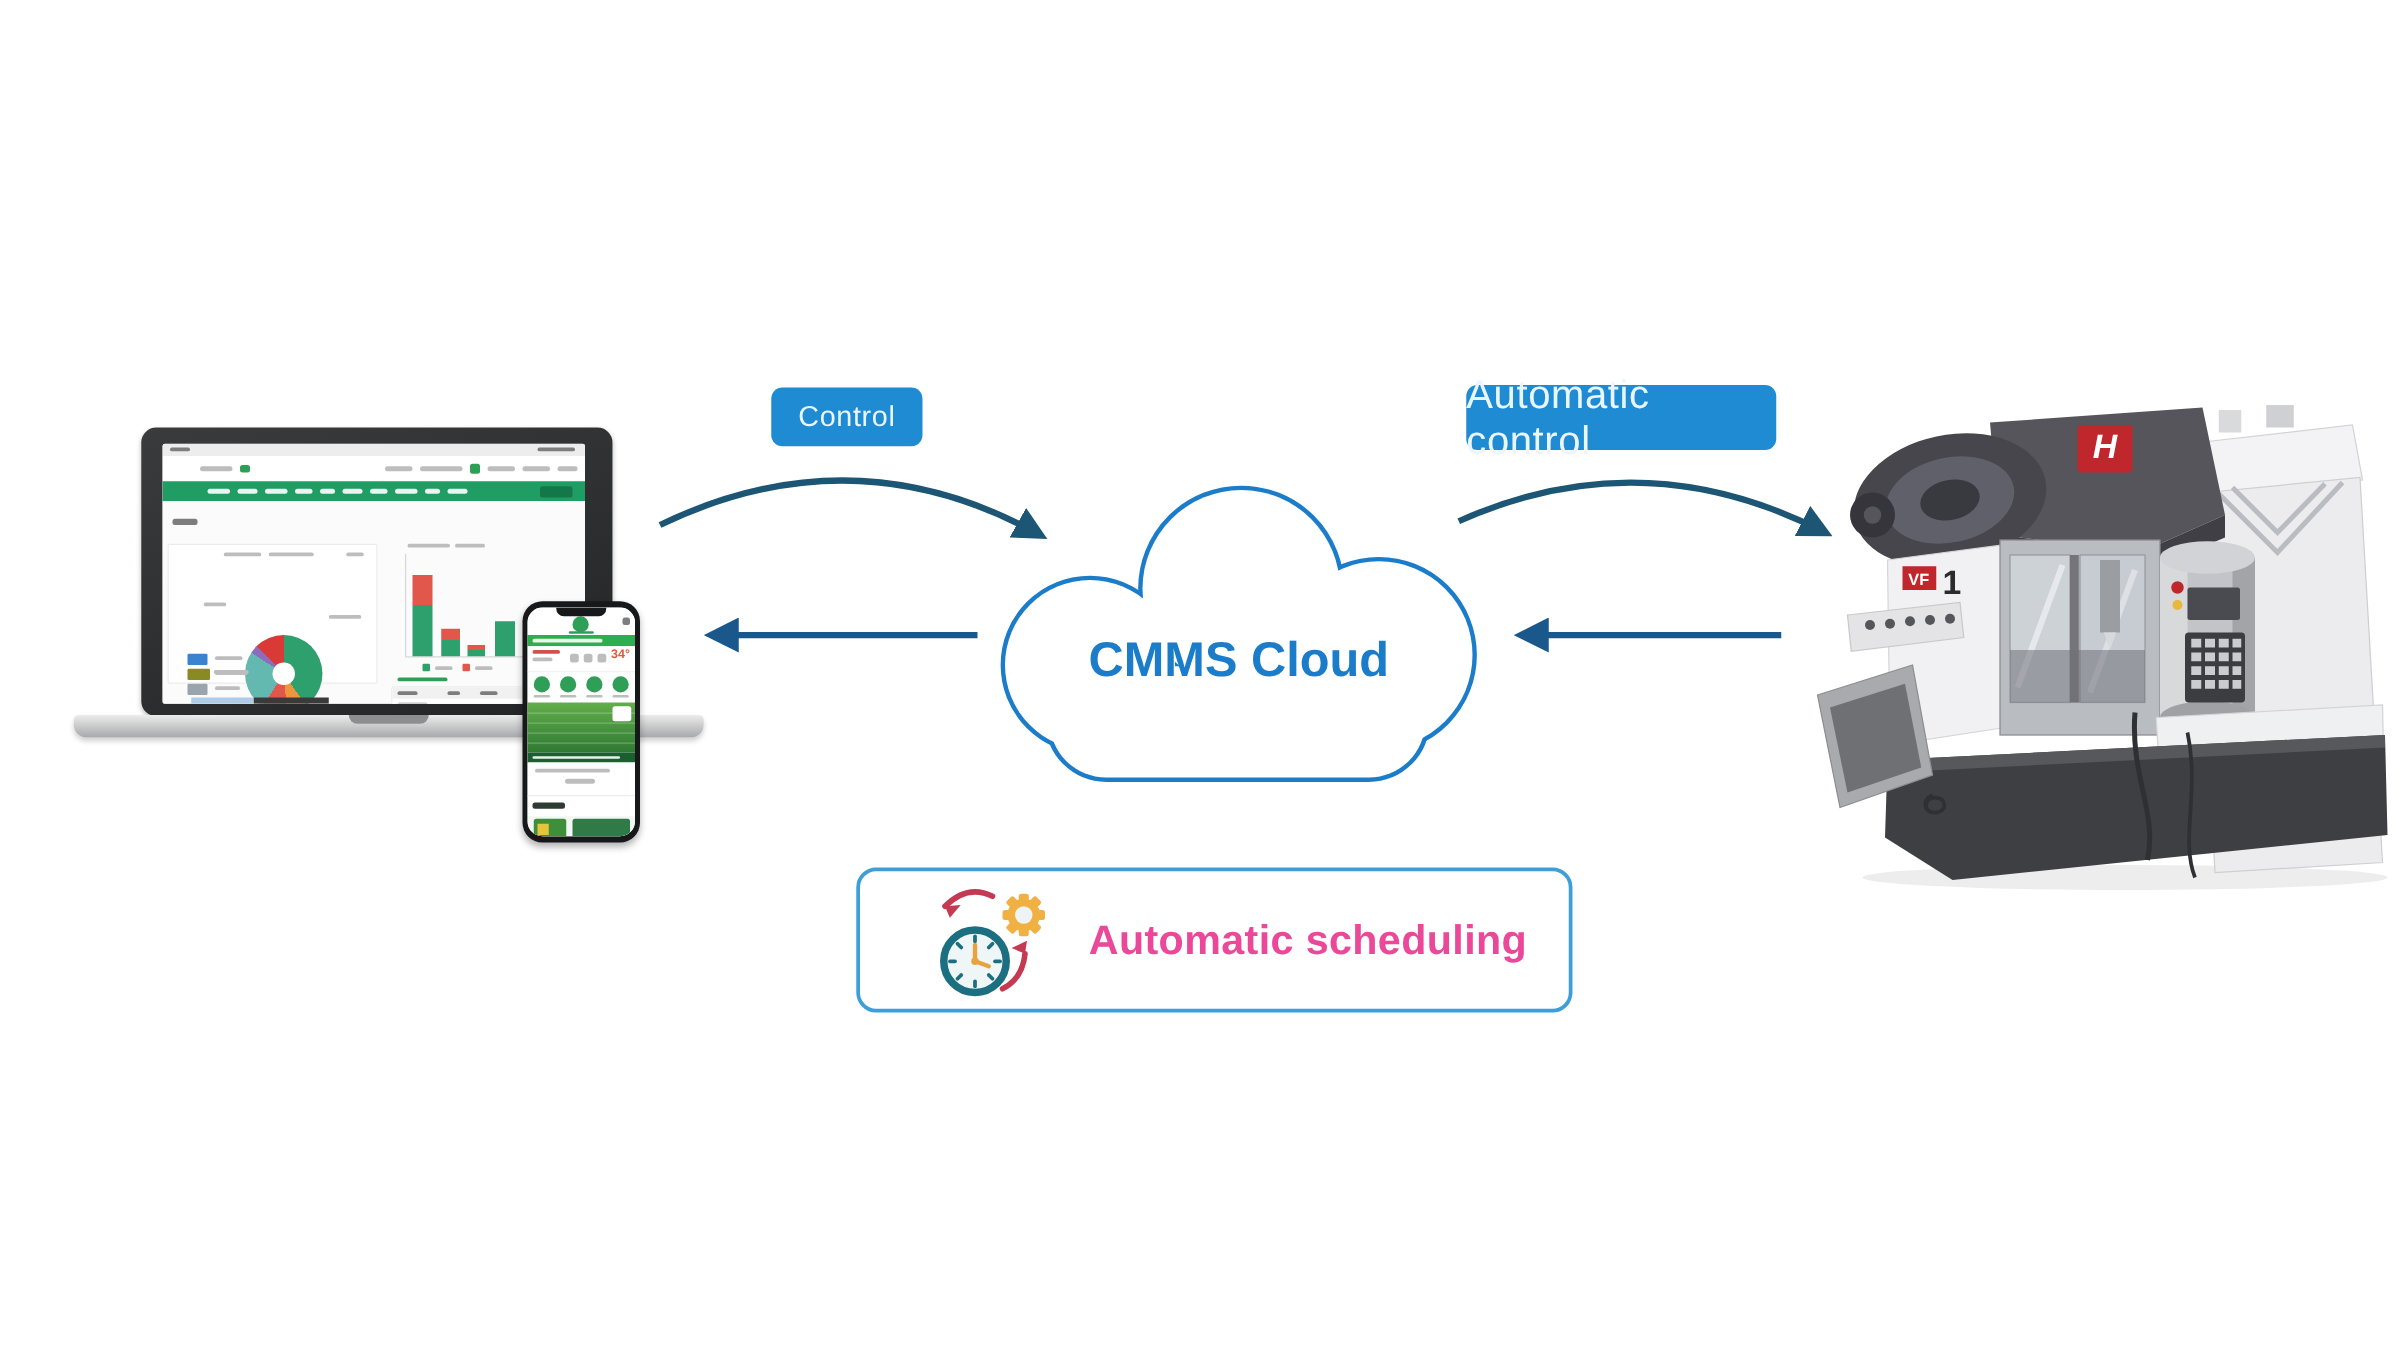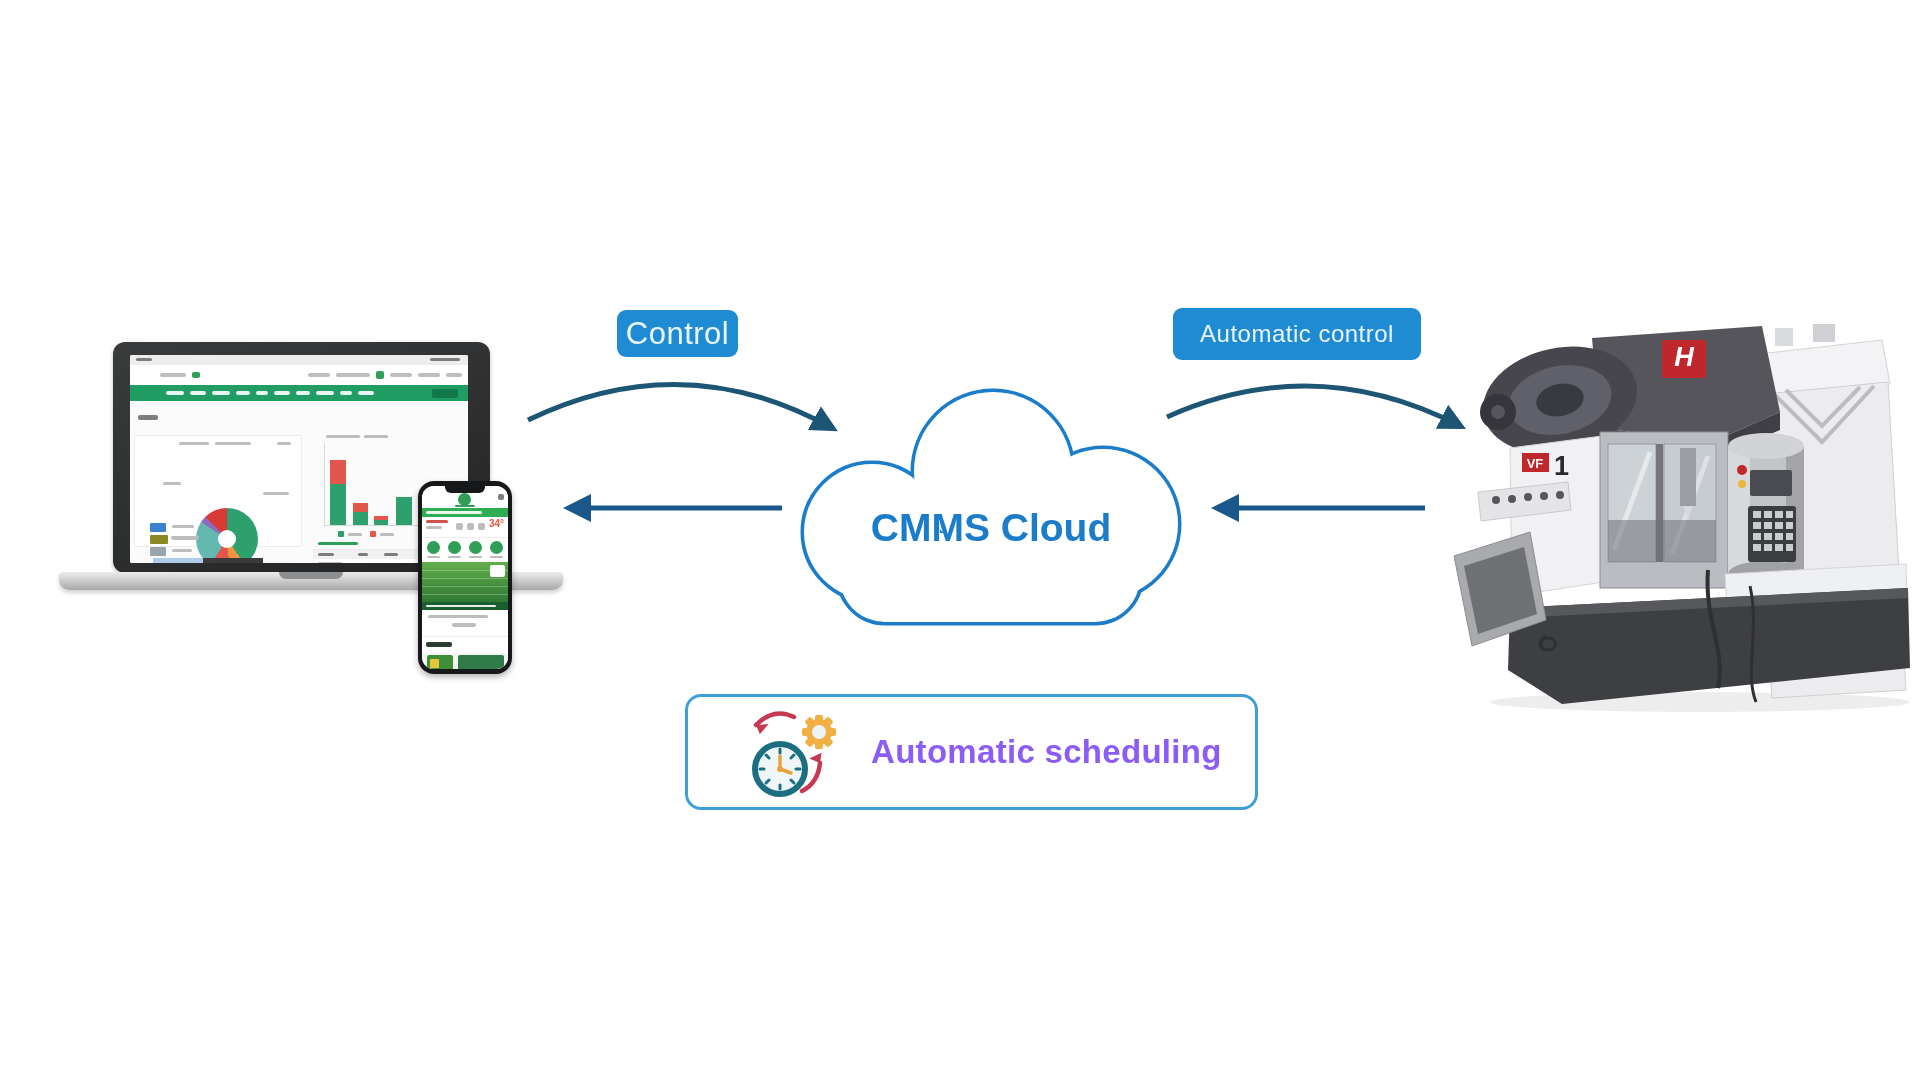--- a/index.html
+++ b/index.html
@@ -3,30 +3,30 @@
 <meta charset="utf-8">
 <style>
   html,body{margin:0;padding:0;background:#fff;}
   #stage{position:relative;width:1920px;height:1080px;background:#ffffff;overflow:hidden;
          font-family:"Liberation Sans", sans-serif;}
   .abs{position:absolute;}
 
   
   .badge{position:absolute;background:#1f8bd3;color:#eaf6ff;border-radius:9px;
          display:flex;align-items:center;justify-content:center;
-         font-size:24px;letter-spacing:.5px;font-weight:400;}
-  #badge-control{left:617px;top:310px;width:121px;height:47px;font-size:31px;}
+         font-size:32px;letter-spacing:.5px;font-weight:400;}
+  #badge-control{left:617px;top:310px;width:121px;height:47px;font-size:23px;}
   #badge-auto{left:1173px;top:308px;width:248px;height:52px;}
 
   
   #sched-box{position:absolute;left:685px;top:694px;width:567px;height:110px;
              border:3px solid #3e9fd8;border-radius:16px;background:#fff;
              display:flex;align-items:center;}
   #sched-label{position:absolute;left:183px;top:0;height:100%;display:flex;align-items:center;
-               font-size:33px;font-weight:700;color:#8b5cf6;letter-spacing:.3px;}
+               font-size:33px;font-weight:700;color:#ec4899;letter-spacing:.3px;}
 
   
   #laptop{position:absolute;left:113px;top:342px;width:377px;height:231px;
           background:linear-gradient(160deg,#3a3b3d,#232426);border-radius:12px;
           box-shadow:0 2px 4px rgba(0,0,0,.25);}
   #laptop-screen{position:absolute;left:17px;top:13px;width:338px;height:208px;
                  background:#fff;overflow:hidden;border-radius:2px;}
   #laptop-base{position:absolute;left:59px;top:572px;width:504px;height:18px;
                background:linear-gradient(#ececec,#a7a8aa);border-radius:4px 4px 10px 10px;
                box-shadow:0 3px 4px rgba(0,0,0,.18);}

